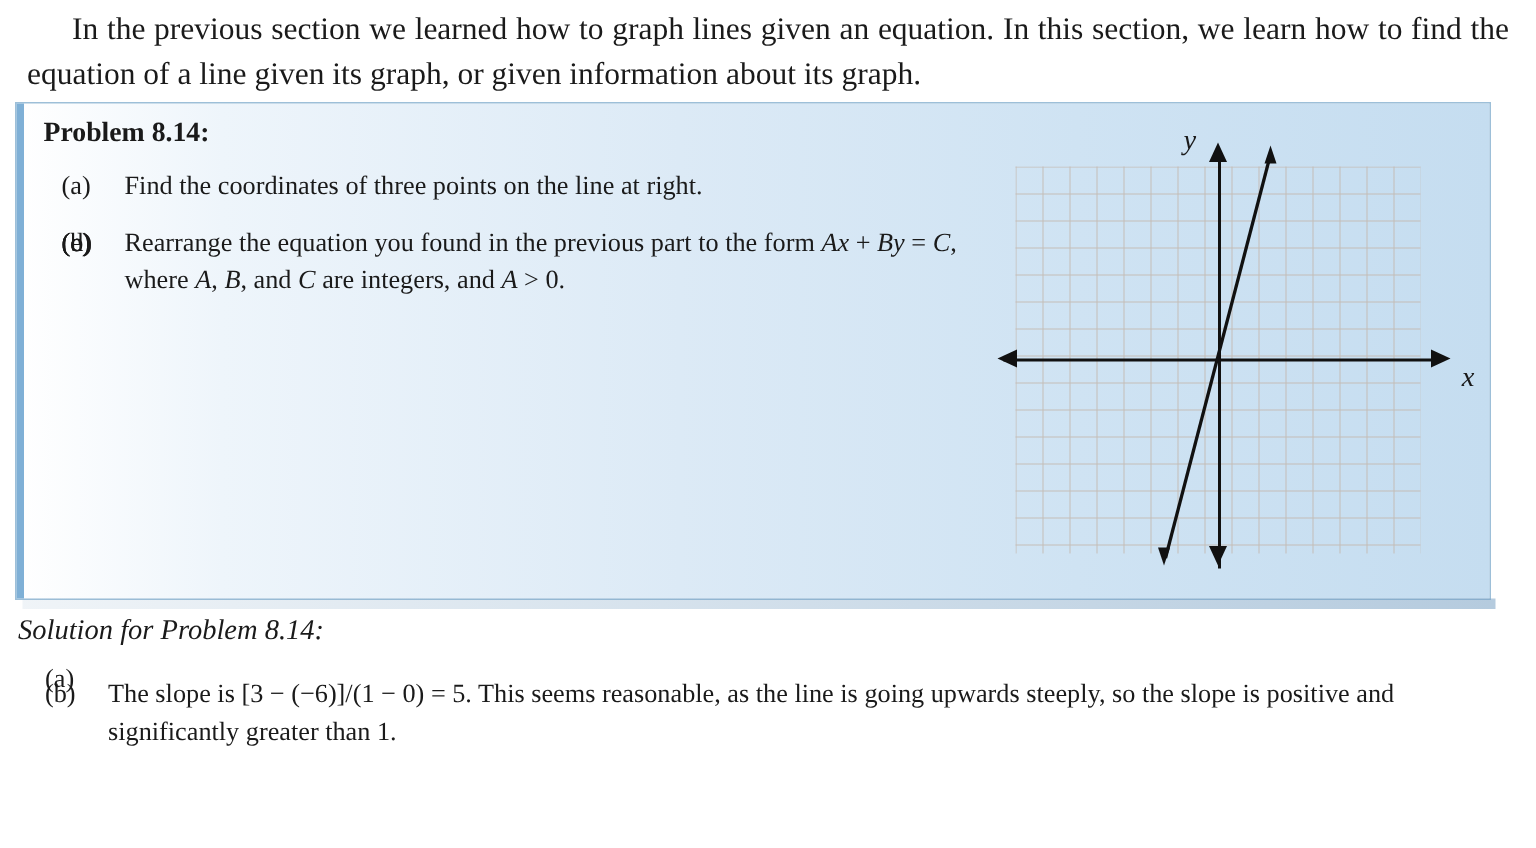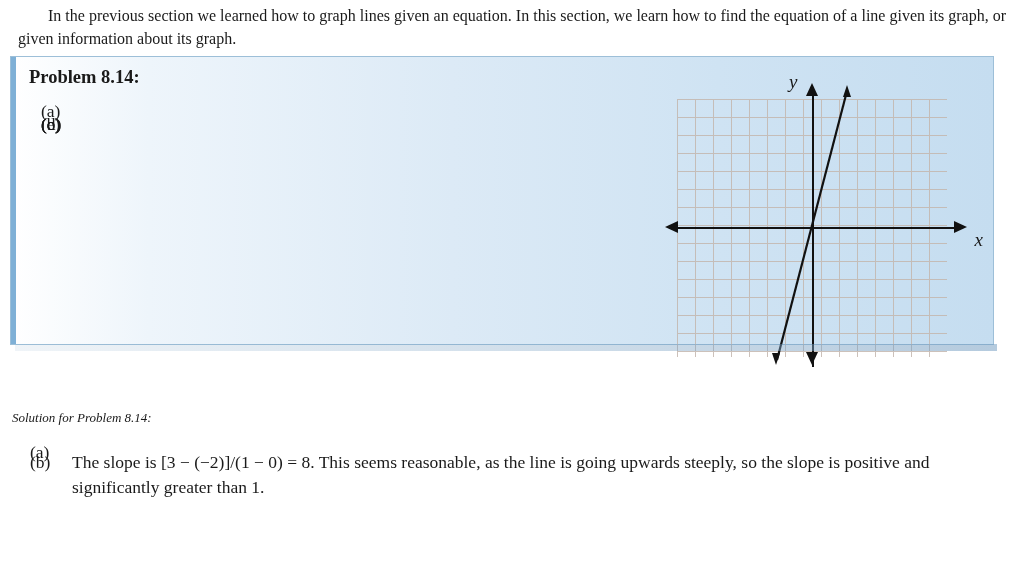--- a/index.html
+++ b/index.html
@@ -19,33 +19,33 @@
     width: 1024px;
     height: 565px;
   }
 
   
   .intro {
     position: absolute;
     left: 18px;
     top: 4px;
     width: 988px;
-    font-size: 16px;
+    font-size: 21px;
     line-height: 1.45;
     text-align: justify;
   }
   .intro .indent { display: inline-block; width: 30px; }
 
   
   .problem-box {
     position: absolute;
     left: 10px;
-    top: 56px;
+    top: 68px;
     width: 984px;
-    height: 289px;
+    height: 332px;
     background: linear-gradient(to right, #ffffff 0%, #eef5fb 14%, #dceaf6 45%, #cfe3f3 72%, #c5ddf0 100%);
     border: 1px solid #9dbfd8;
     box-sizing: border-box;
     padding-left: 46px;
   }
   .problem-box::after {
     content: "";
     position: absolute;
     left: 4px;
     right: -4px;
@@ -153,21 +153,21 @@
     left: 0; top: 0;
     width: 300px;
     height: 290px;
   }
 
   
   .solution-head {
     position: absolute;
     left: 12px;
     top: 410px;
-    font-size: 13px;
+    font-size: 19px;
     font-style: italic;
   }
   .solution {
     position: absolute;
     left: 30px;
     top: 440px;
     width: 975px;
   }
   .sol-part {
     position: relative;
@@ -191,36 +191,38 @@
 
   <div class="problem-box">
     <div class="left-edge"></div>
 
     <div class="problem-title">Problem 8.14:</div>
 
     <div class="parts">
 
       <div class="part">
         <span class="tag">(a)</span>
+        <span>Find the coordinates of three points on the line at right.</span>
       </div>
 
       <div class="part">
         <span class="tag">(b)</span>
       </div>
 
       <div class="part">
         <span class="tag">(c)</span>
       </div>
 
       <div class="part">
         <span class="tag">(d)</span>
       </div>
 
       <div class="part">
         <span class="tag">(e)</span>
+        <span>Rearrange the equation you found in the previous part to the form <i class="m">Ax</i>&nbsp;+&nbsp;<i class="m">By</i> = <i class="m">C</i>, where <i class="m">A</i>, <i class="m">B</i>, and <i class="m">C</i> are integers, and <i class="m">A</i> &gt; 0.</span>
       </div>
 
     </div>
 
     <div class="graph">
       <div class="grid"></div>
       <div class="axis-h"></div>
       <div class="axis-v"></div>
       <div class="arrow right"></div>
       <div class="arrow left"></div>
@@ -237,17 +239,17 @@
   </div>
 
   <div class="solution-head">Solution for Problem 8.14:</div>
 
   <div class="solution">
     <div class="sol-part">
       <span class="tag">(a)</span>
     </div>
     <div class="sol-part">
       <span class="tag">(b)</span>
-      <span>The slope is [3 − (−2)]/(1 − 0) = 8. This seems reasonable, as the line is going upwards steeply, so the slope is positive and significantly greater than 1.</span>
+      <span>The slope is [3 − (−6)]/(1 − 0) = 5. This seems reasonable, as the line is going upwards steeply, so the slope is positive and significantly greater than 1.</span>
     </div>
   </div>
 
 </div>
 
 </body></html>

